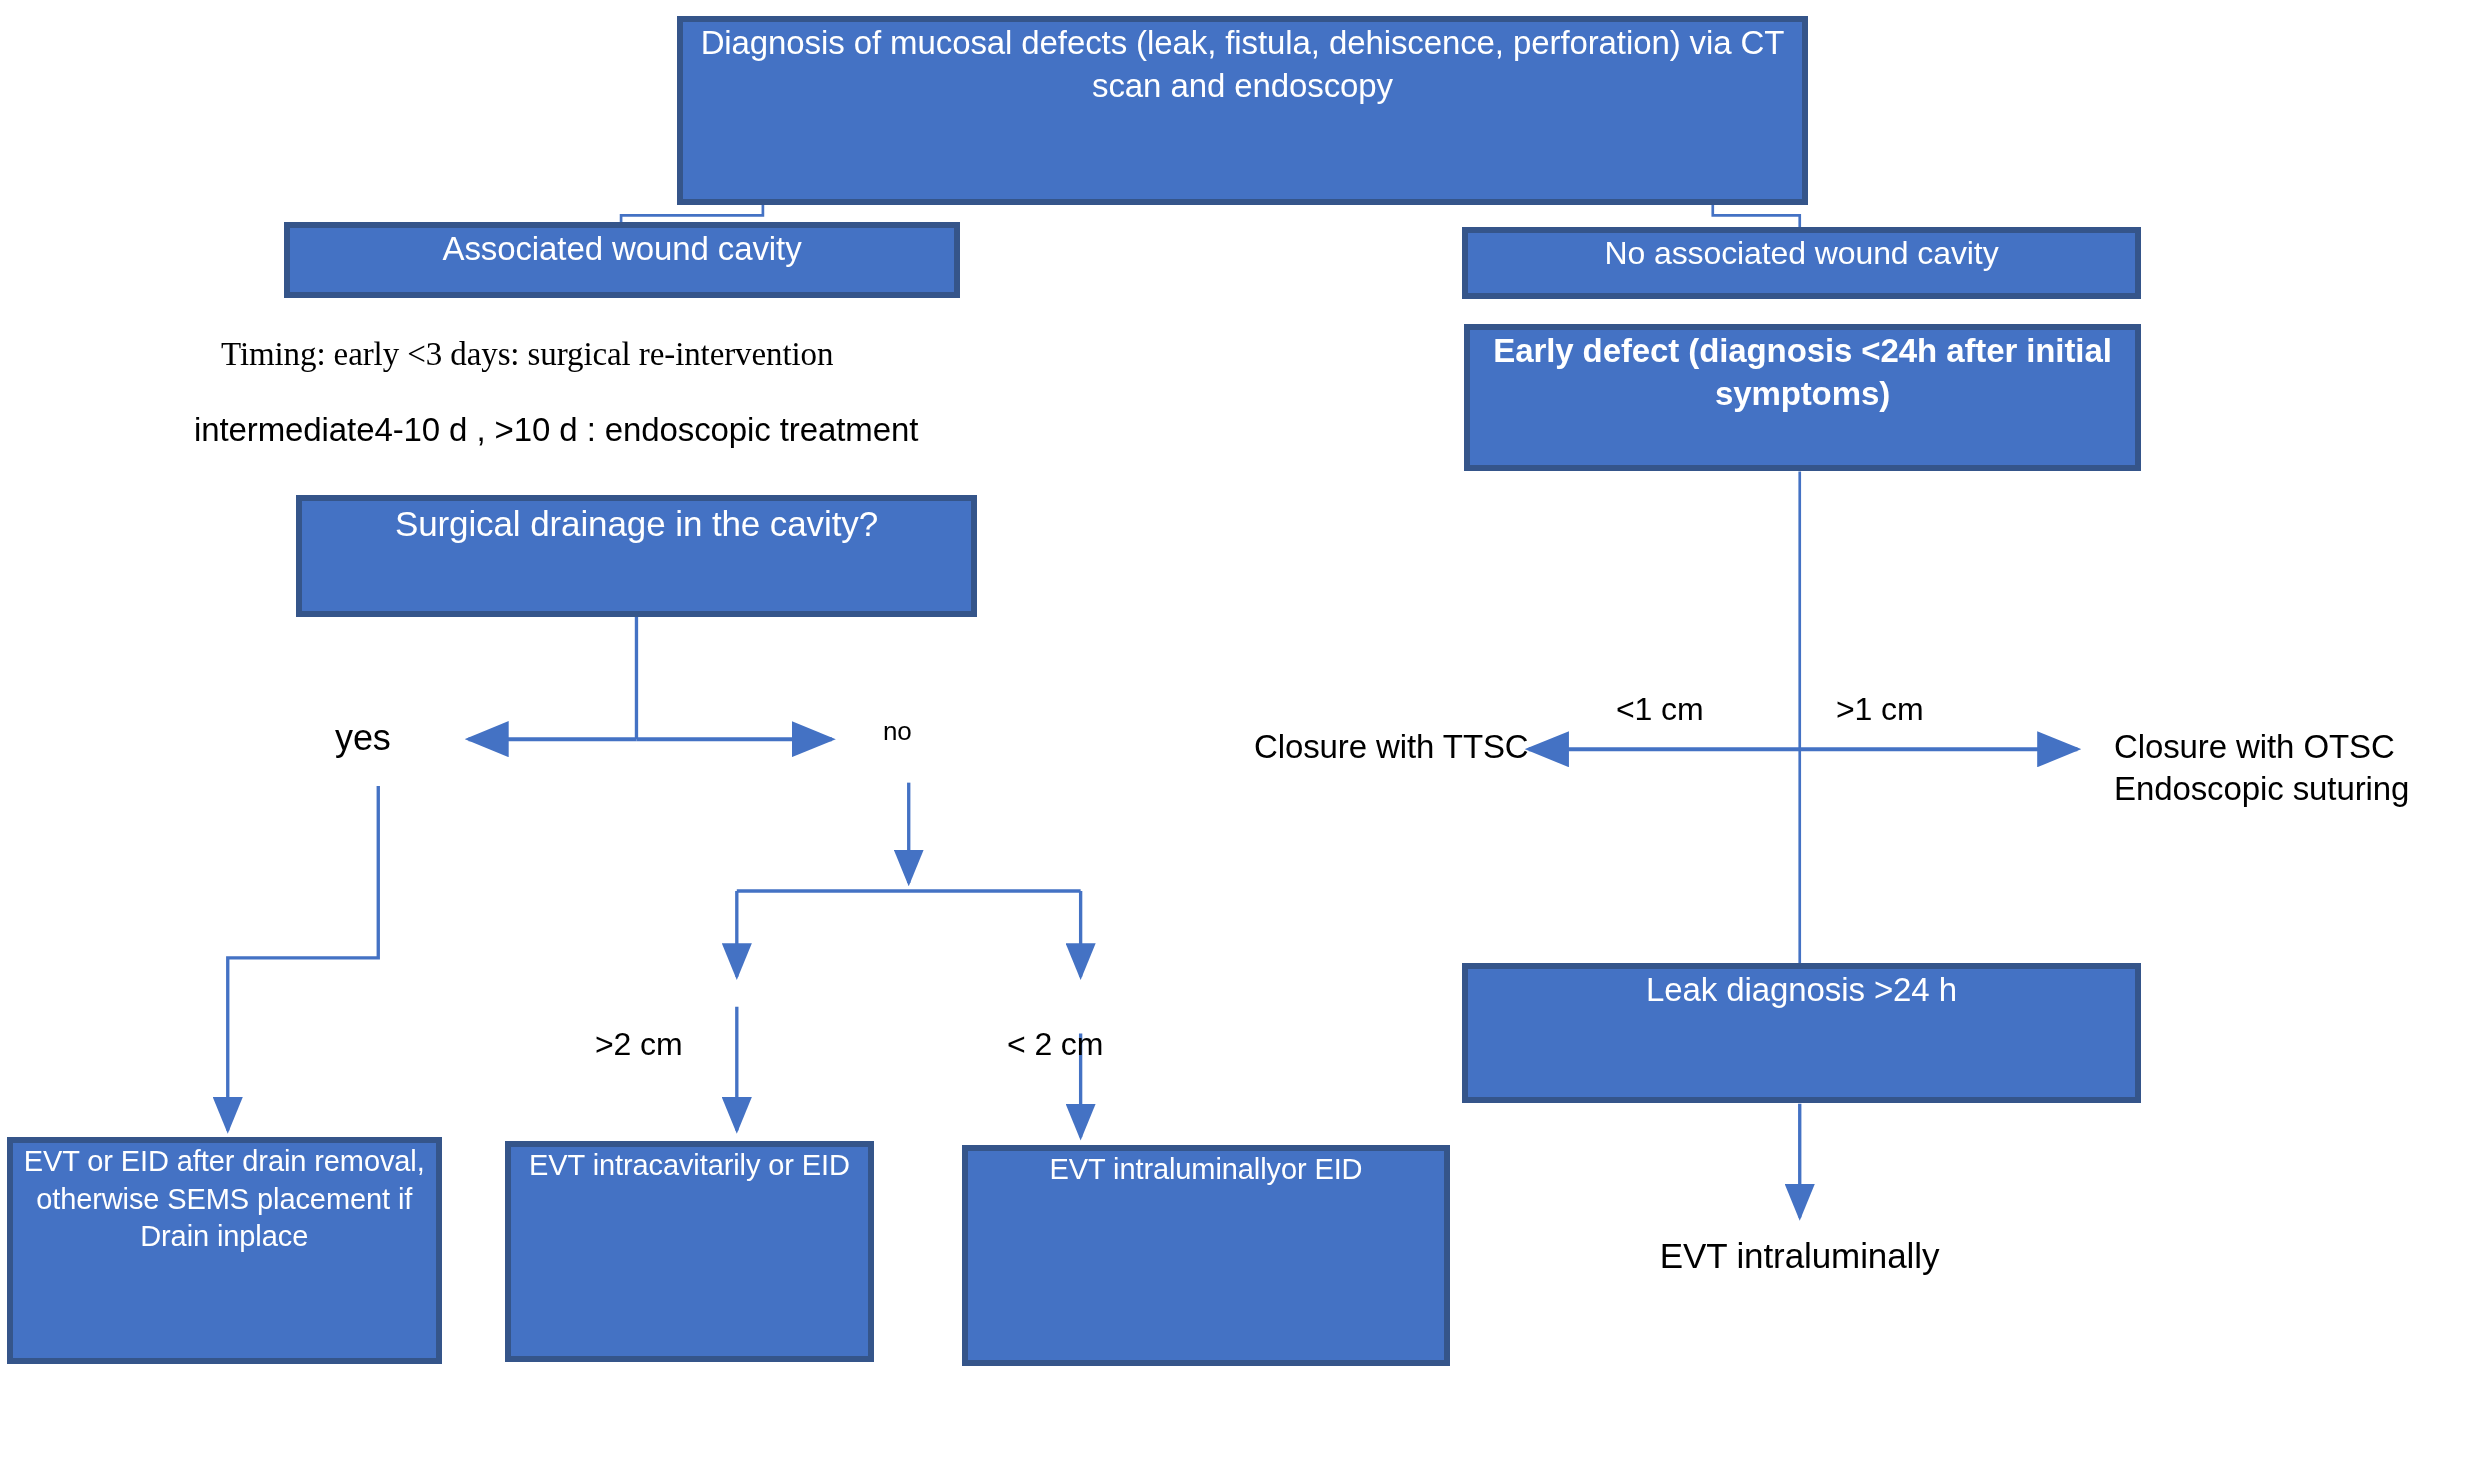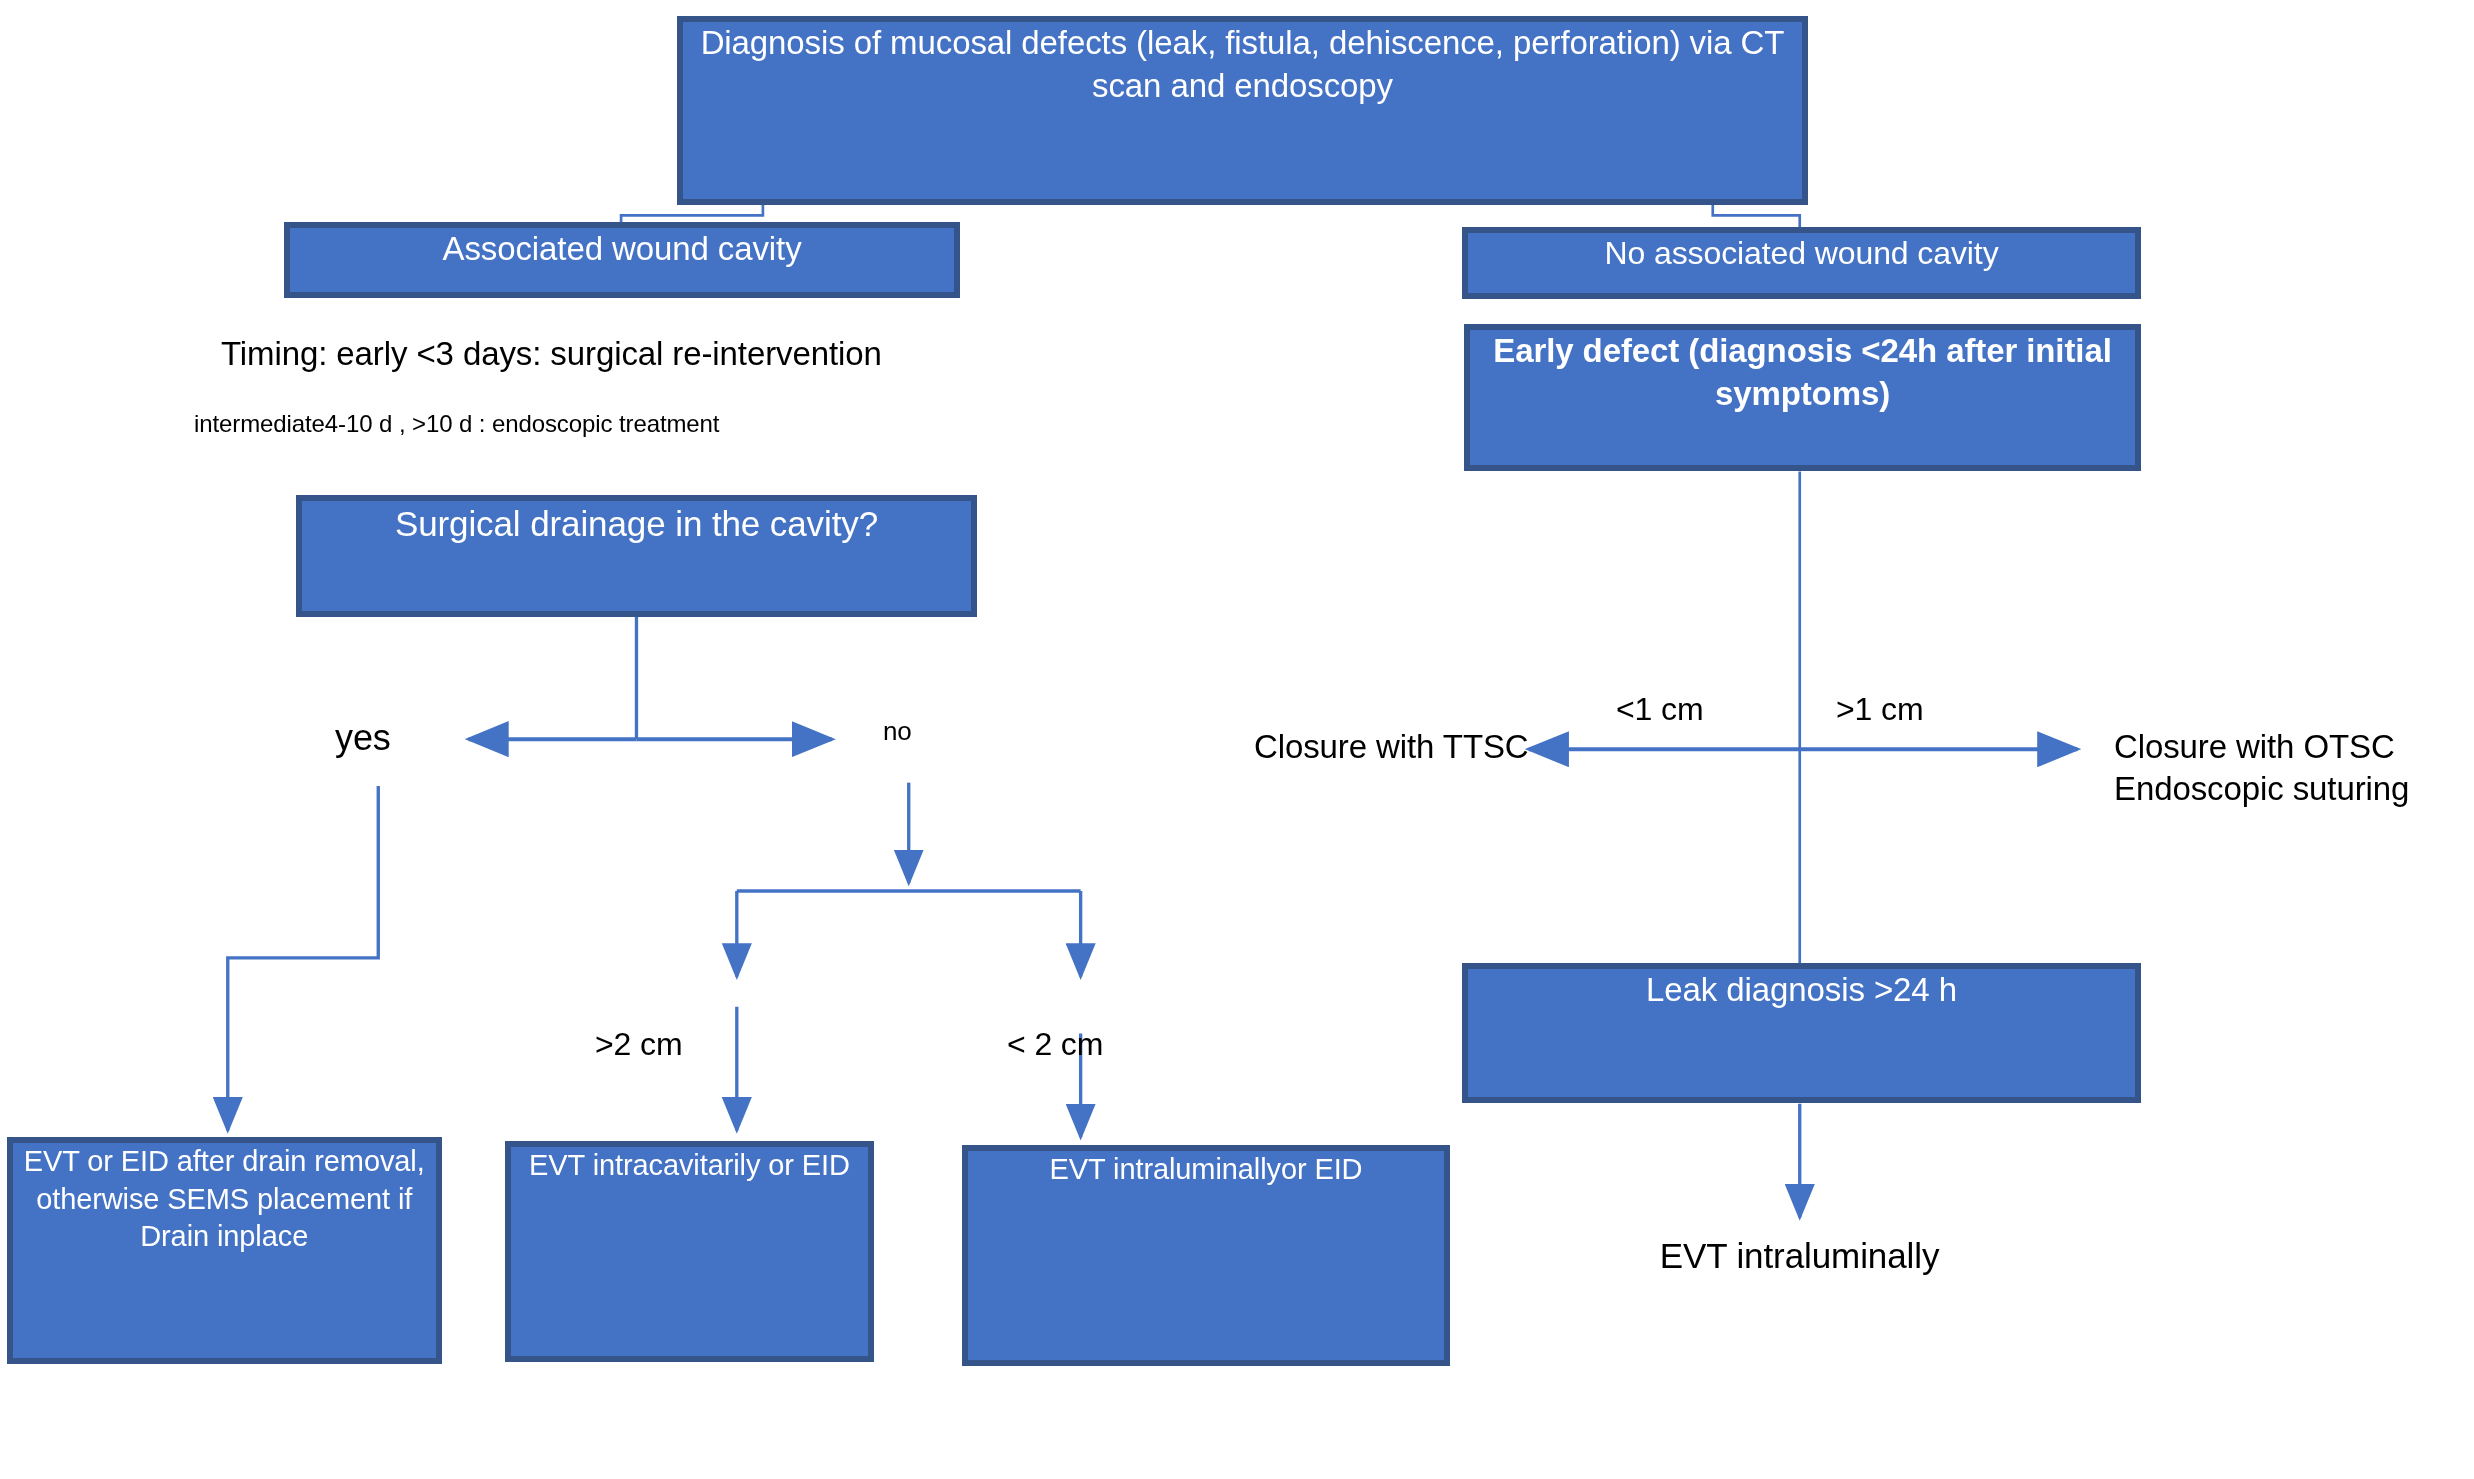--- a/index.html
+++ b/index.html
@@ -122,23 +122,23 @@
 
   <div class="box" style="left:505px;top:1141px;width:369px;height:221px;font-size:29px;">
     <span class="txt">EVT intracavitarily
 or EID</span>
   </div>
 
   <div class="box" style="left:917px;top:1145px;width:488px;height:221px;font-size:29px;margin-left:45px;">
     <span class="txt">EVT intraluminallyor EID</span>
   </div>
 
-  <div class="plain" style="left:221px;top:333px;width:937px;font-size:33px;">Timing: early &lt;3 days:  surgical re-intervention</div>
+  <div class="plain" style="left:221px;top:333px;width:937px;font-size:33px;font-family:Liberation Serif, serif;">Timing: early &lt;3 days:  surgical re-intervention</div>
 
-  <div class="plain" style="left:194px;top:409px;width:1004px;font-size:24px;">intermediate4-10 d , &gt;10 d : endoscopic treatment</div>
+  <div class="plain" style="left:194px;top:409px;width:1004px;font-size:33px;">intermediate4-10 d , &gt;10 d : endoscopic treatment</div>
 
   <div class="plain" style="left:335px;top:715px;width:107px;font-size:36px;">yes</div>
 
   <div class="plain" style="left:883px;top:715px;width:107px;font-size:26px;">no</div>
 
   <div class="plain" style="left:595px;top:1024px;width:147px;font-size:32px;">&gt;2 cm</div>
 
   <div class="plain" style="left:1007px;top:1024px;width:154px;font-size:32px;">&lt; 2 cm</div>
 
   <div class="plain" style="left:1616px;top:689px;width:134px;font-size:32px;">&lt;1 cm</div>

